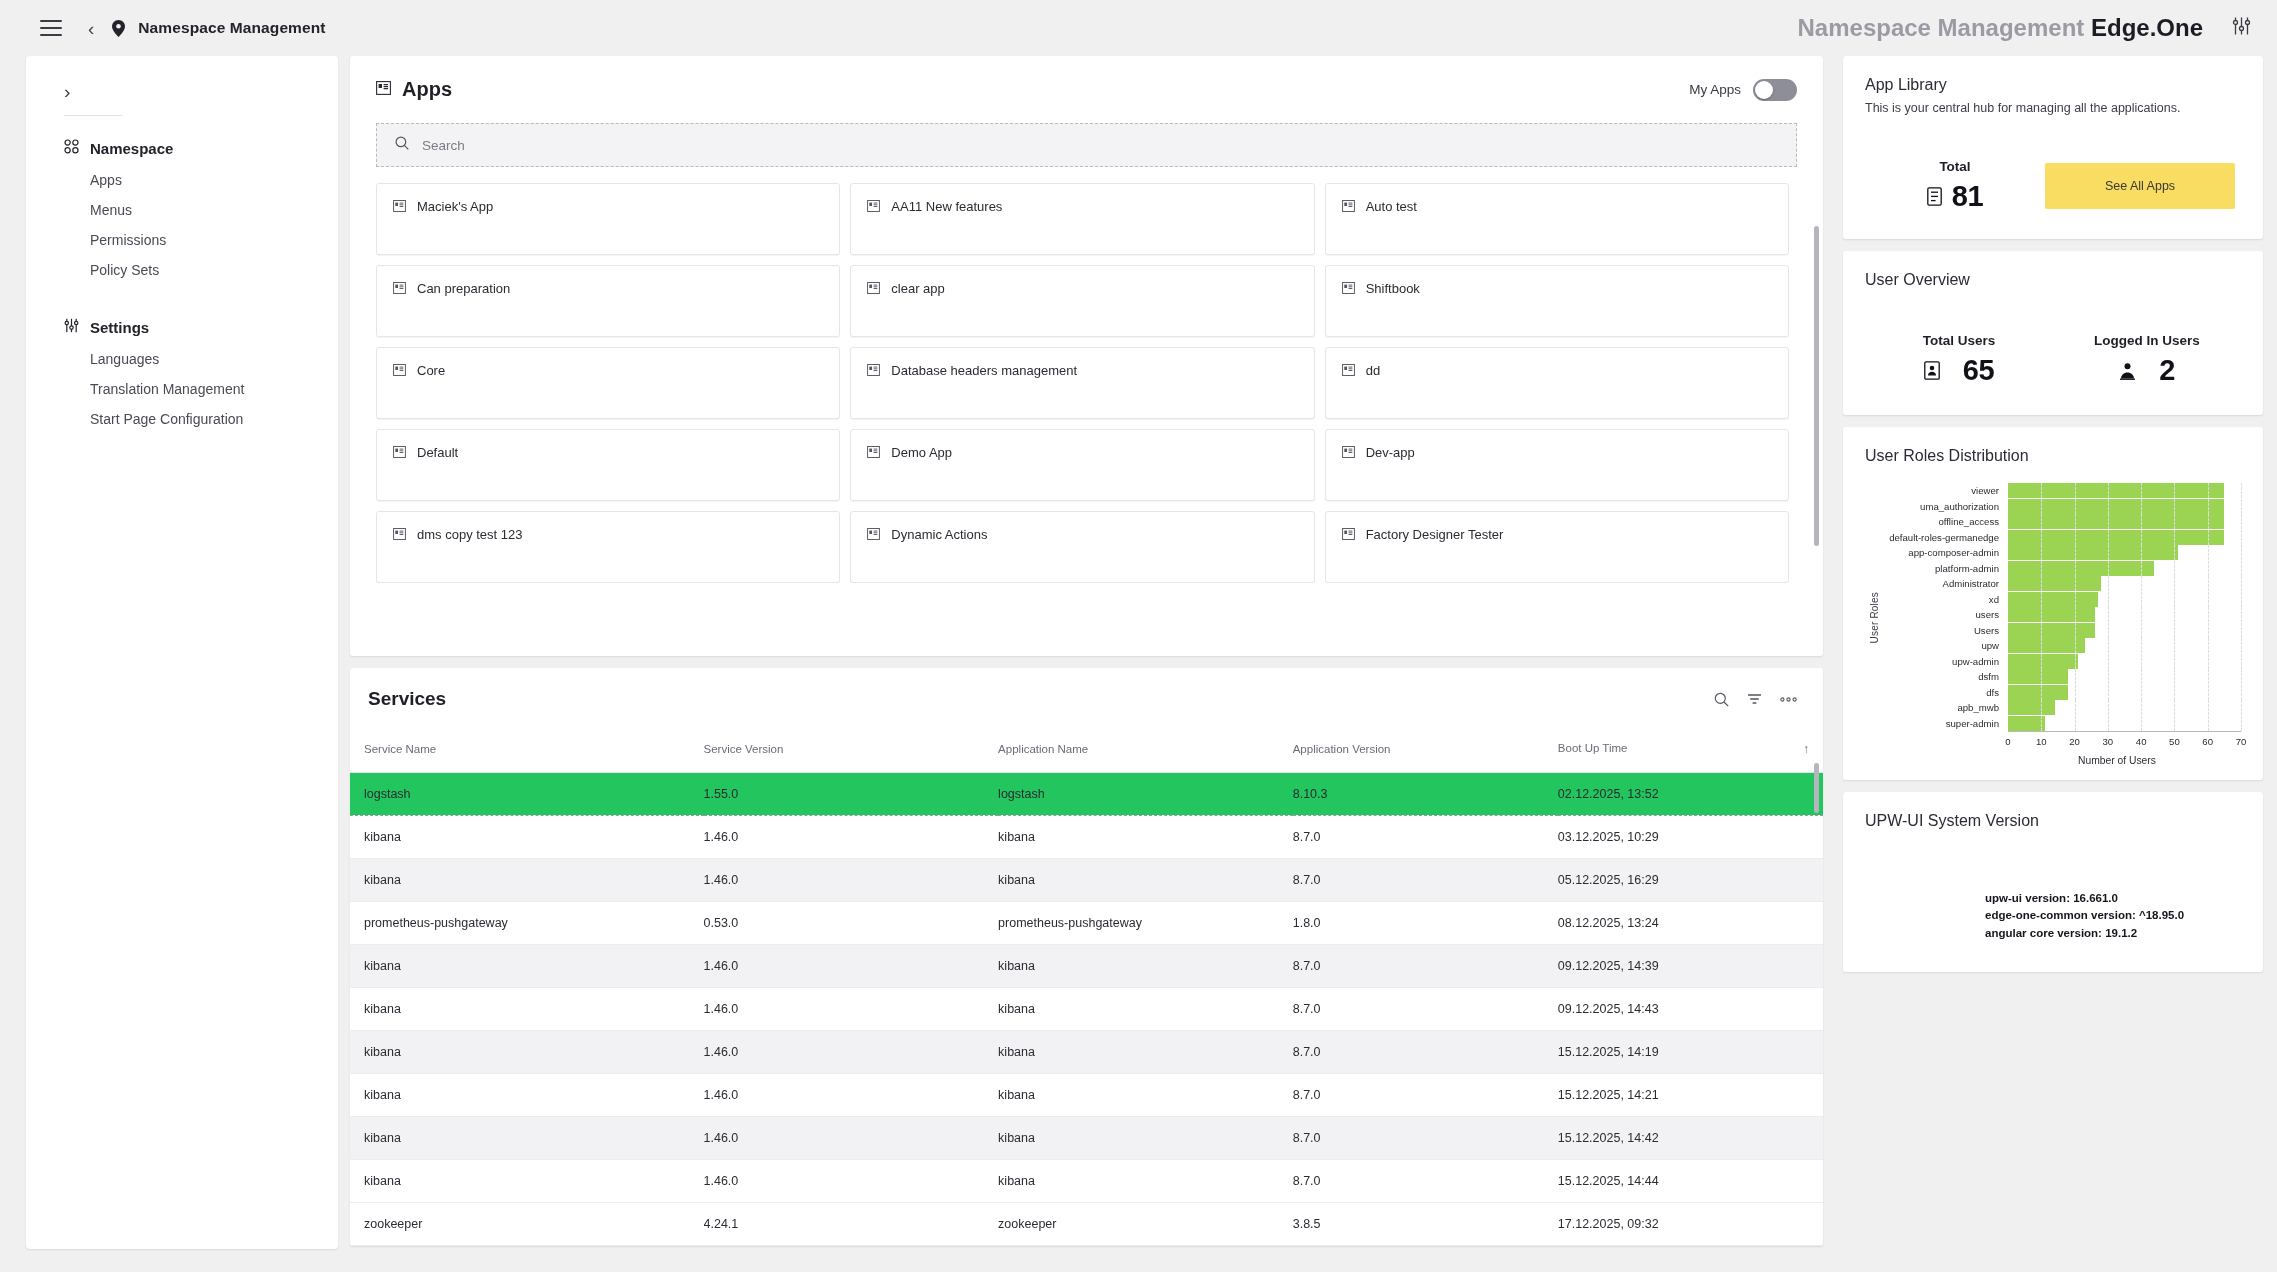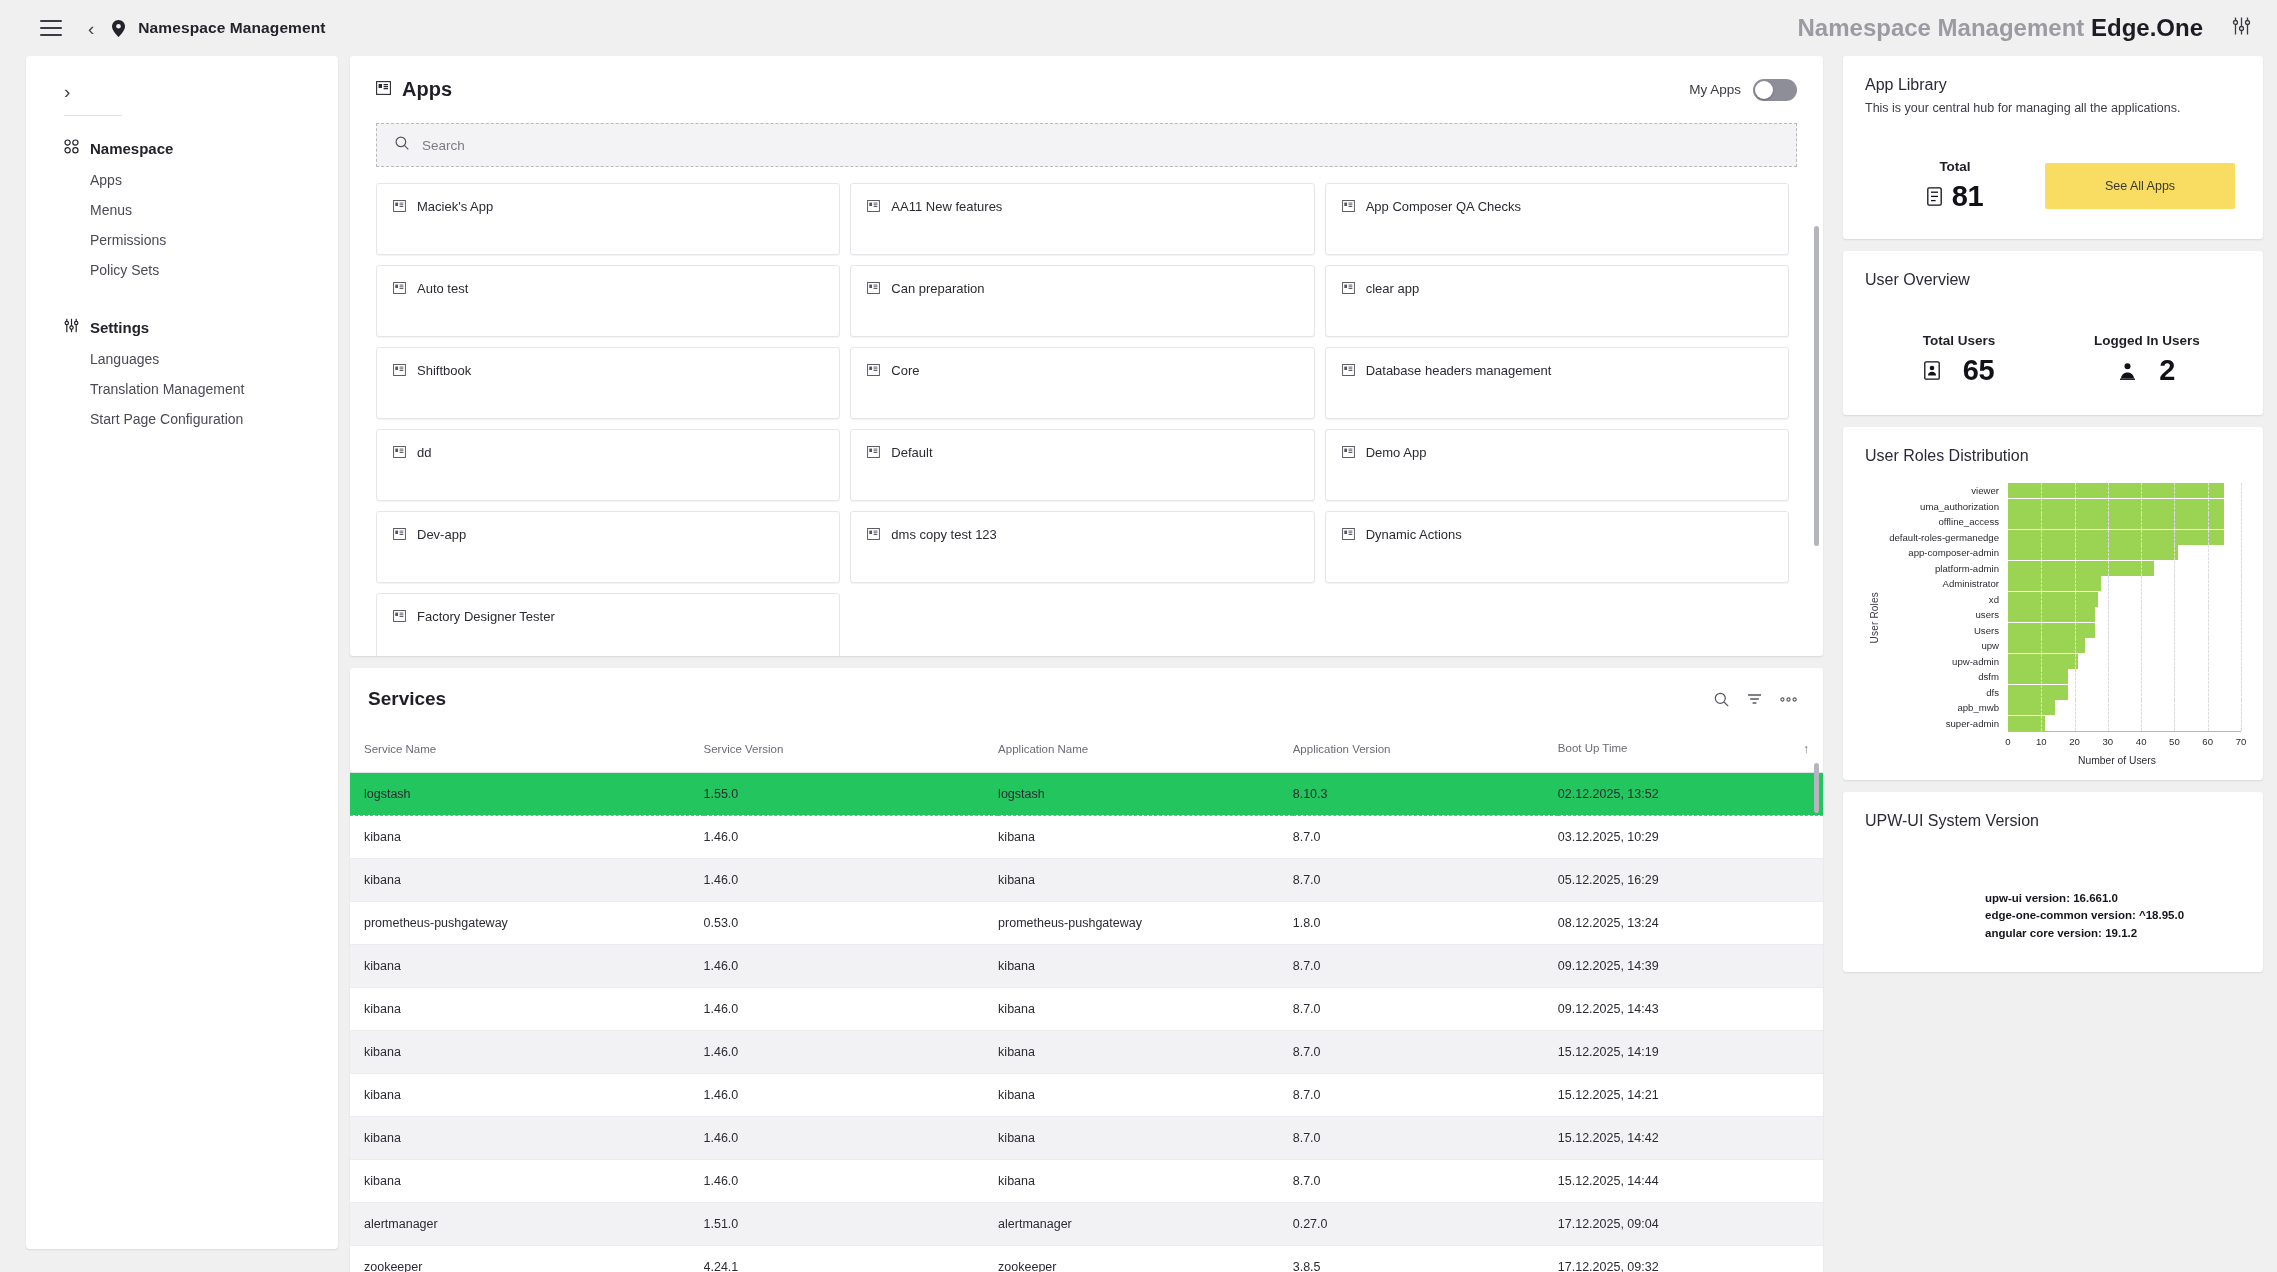--- a/index.html
+++ b/index.html
@@ -328,30 +328,20 @@
           </div>
           <div class="app-card">
             <span><svg width="13" height="12" viewBox="0 0 15 14" fill="none" stroke="#55555f" stroke-width="1.1">
   <rect x="0.6" y="0.6" width="13.8" height="12.8"></rect>
   <rect x="2.6" y="3" width="3.2" height="4" fill="#55555f" stroke="none"></rect>
   <line x1="7.6" y1="3.6" x2="12" y2="3.6"></line>
                 <line x1="7.6" y1="5.6" x2="12" y2="5.6"></line>
                 <line x1="7.6" y1="7.6" x2="12" y2="7.6"></line>
               </svg></span>
     <span class="app-name">AA11 New features</span>
-          </div>
-          <div class="app-card">
-            <span><svg width="13" height="12" viewBox="0 0 15 14" fill="none" stroke="#55555f" stroke-width="1.1">
-  <rect x="0.6" y="0.6" width="13.8" height="12.8"></rect>
-  <rect x="2.6" y="3" width="3.2" height="4" fill="#55555f" stroke="none"></rect>
-  <line x1="7.6" y1="3.6" x2="12" y2="3.6"></line>
-                <line x1="7.6" y1="5.6" x2="12" y2="5.6"></line>
-                <line x1="7.6" y1="7.6" x2="12" y2="7.6"></line>
-              </svg></span>
-    <span class="app-name">App Composer QA Checks</span>
           </div>
           <div class="app-card">
             <span><svg width="13" height="12" viewBox="0 0 15 14" fill="none" stroke="#55555f" stroke-width="1.1">
   <rect x="0.6" y="0.6" width="13.8" height="12.8"></rect>
   <rect x="2.6" y="3" width="3.2" height="4" fill="#55555f" stroke="none"></rect>
   <line x1="7.6" y1="3.6" x2="12" y2="3.6"></line>
                 <line x1="7.6" y1="5.6" x2="12" y2="5.6"></line>
                 <line x1="7.6" y1="7.6" x2="12" y2="7.6"></line>
               </svg></span>
     <span class="app-name">Auto test</span>
@@ -584,27 +574,20 @@
               <td>8.7.0</td>
               <td>15.12.2025, 14:42</td>
             </tr>
             <tr>
               <td>kibana</td>
               <td>1.46.0</td>
               <td>kibana</td>
               <td>8.7.0</td>
               <td>15.12.2025, 14:44</td>
             </tr>
-            <tr class="row-alt">
-              <td>alertmanager</td>
-              <td>1.51.0</td>
-              <td>alertmanager</td>
-              <td>0.27.0</td>
-              <td>17.12.2025, 09:04</td>
-            </tr>
             <tr>
               <td>zookeeper</td>
               <td>4.24.1</td>
               <td>zookeeper</td>
               <td>3.8.5</td>
               <td>17.12.2025, 09:32</td>
             </tr>
           </tbody>
       </table>
       <div class="svc-scrollbar"></div>

